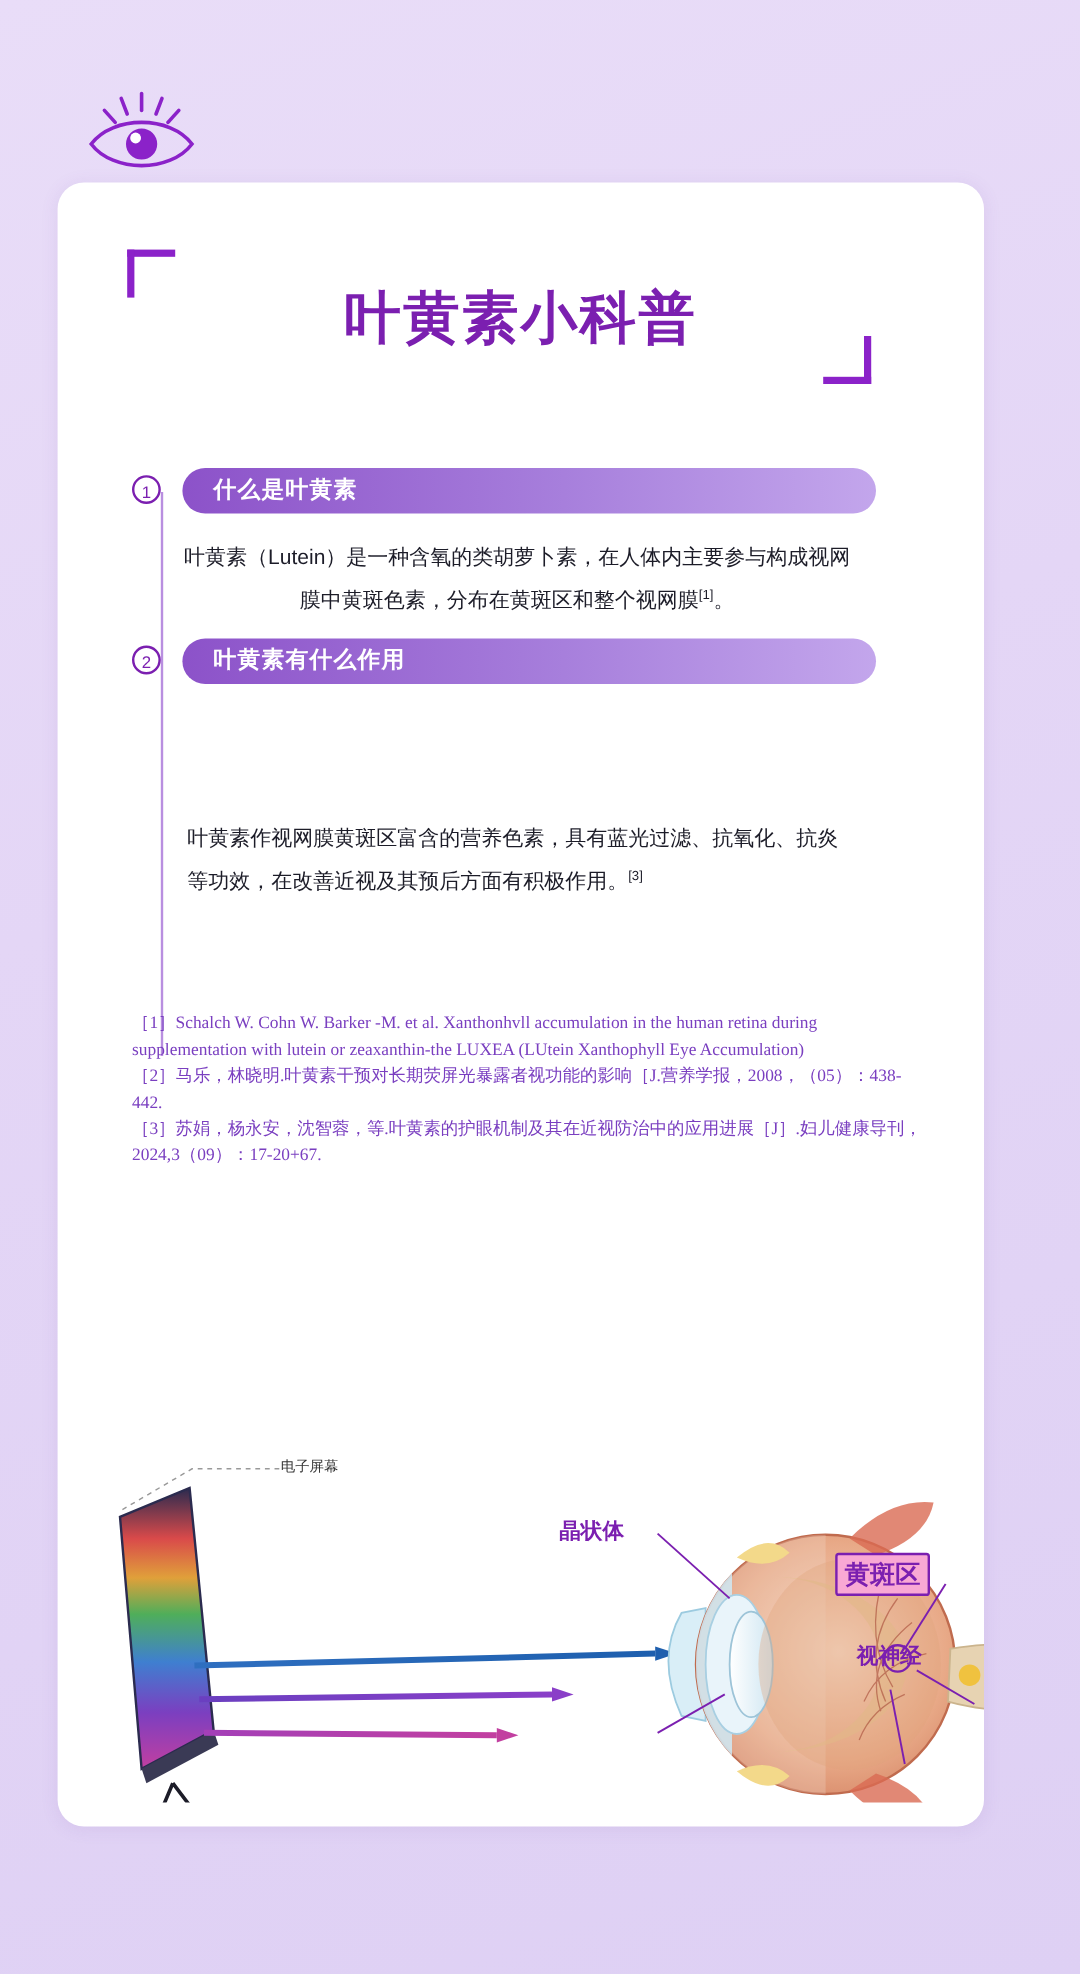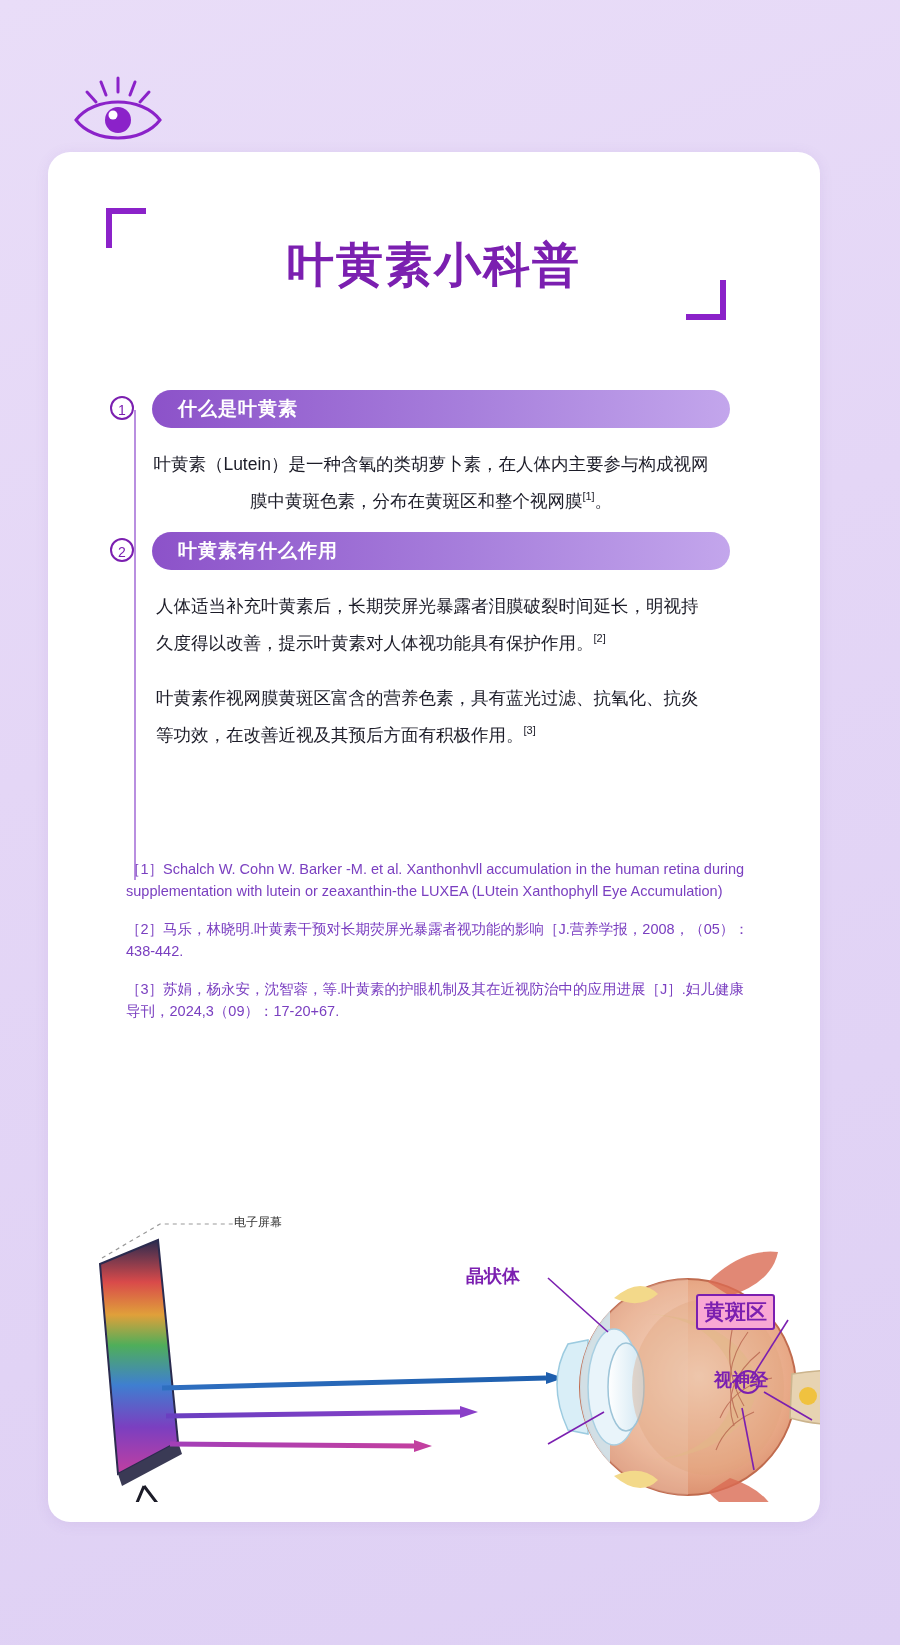--- a/index.html
+++ b/index.html
@@ -128,21 +128,21 @@
   }
   .refs {
     position: absolute;
     left: 62px;
     top: 690px;
     width: 660px;
     font-size: 14.5px;
     line-height: 22px;
     color: #7a3fc0;
   }
-  .refs p { margin: 16px; }
+  .refs p { margin: 0; font-family: Liberation Serif, serif; }
   
   .diagram {
     position: absolute;
     left: 0;
     top: 930px;
     width: 772px;
     height: 420px;
   }
   .dg-label {
     position: absolute;
@@ -200,23 +200,20 @@
       <div class="step-bar">什么是叶黄素</div>
     </div>
     <div class="para" style="left:104px; top:296px;text-align:center;">
       <span>叶黄素（Lutein）是一种含氧的类胡萝卜素，在人体内主要参与构成视网膜中黄斑色素，分布在黄斑区和整个视网膜</span><span class="sup">[1]</span><span>。</span>
     </div>
 
     <div class="step" style="top:380px;">
       <div class="step-num">2</div>
       <div class="step-bar">叶黄素有什么作用</div>
     </div>
-    <div class="para" style="left:108px; top:438px;">
-      <span>人体适当补充叶黄素后，长期荧屏光暴露者泪膜破裂时间延长，明视持久度得以改善，提示叶黄素对人体视功能具有保护作用。</span><span class="sup">[2]</span>
-    </div>
     <div class="para" style="left:108px; top:530px;">
       <span>叶黄素作视网膜黄斑区富含的营养色素，具有蓝光过滤、抗氧化、抗炎等功效，在改善近视及其预后方面有积极作用。</span><span class="sup">[3]</span>
     </div>
 
     <div class="refs">
       <p>［1］Schalch W. Cohn W. Barker -M. et al. Xanthonhvll accumulation in the human retina during supplementation with lutein or zeaxanthin-the LUXEA (LUtein Xanthophyll Eye Accumulation)</p>
       <p>［2］马乐，林晓明.叶黄素干预对长期荧屏光暴露者视功能的影响［J.营养学报，2008，（05）：438-442.</p>
       <p>［3］苏娟，杨永安，沈智蓉，等.叶黄素的护眼机制及其在近视防治中的应用进展［J］.妇儿健康导刊，2024,3（09）：17-20+67.</p>
     </div>
 

